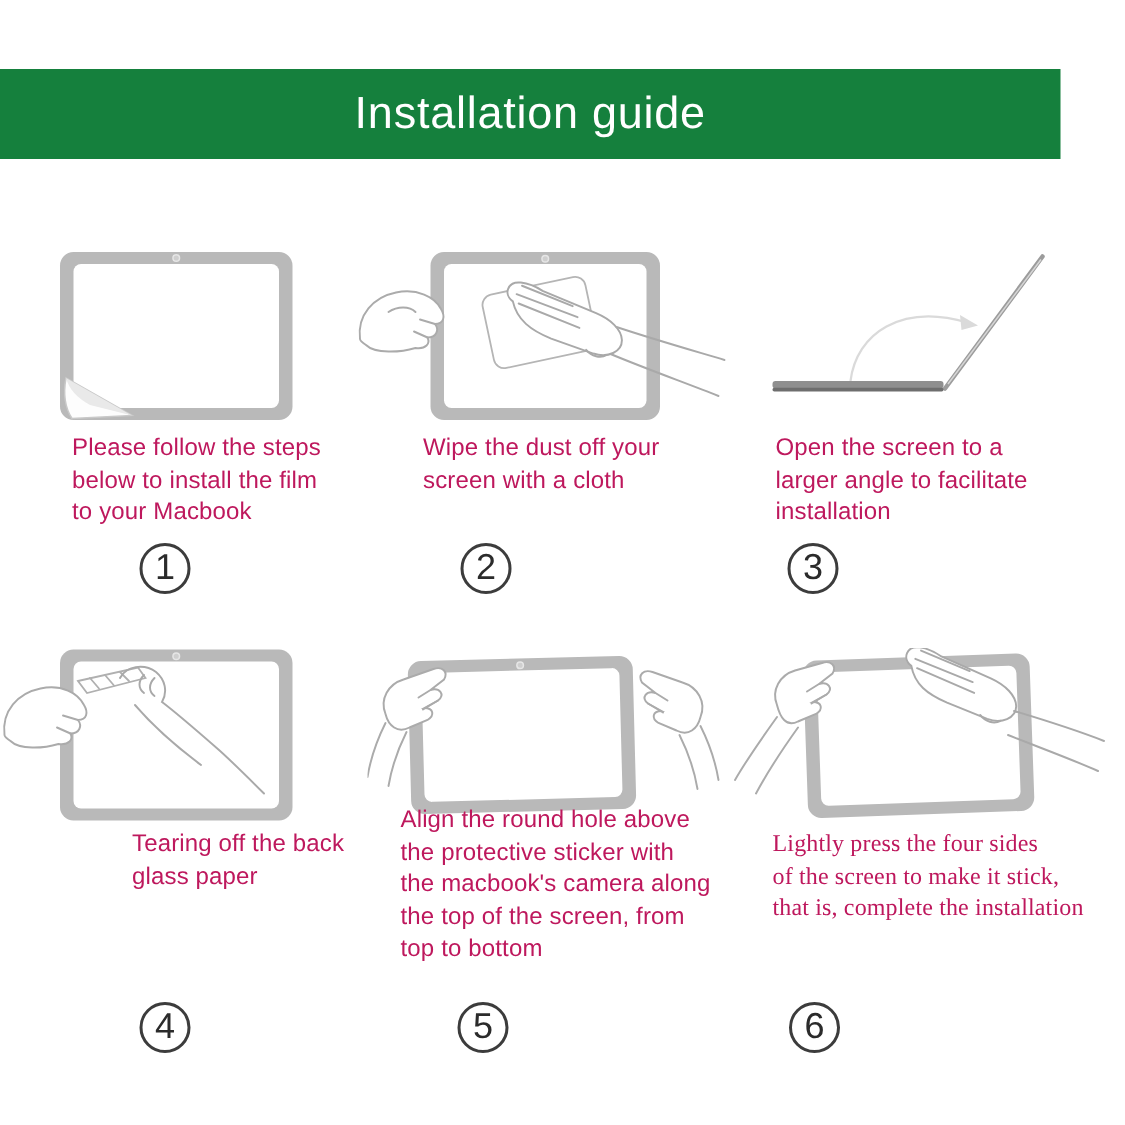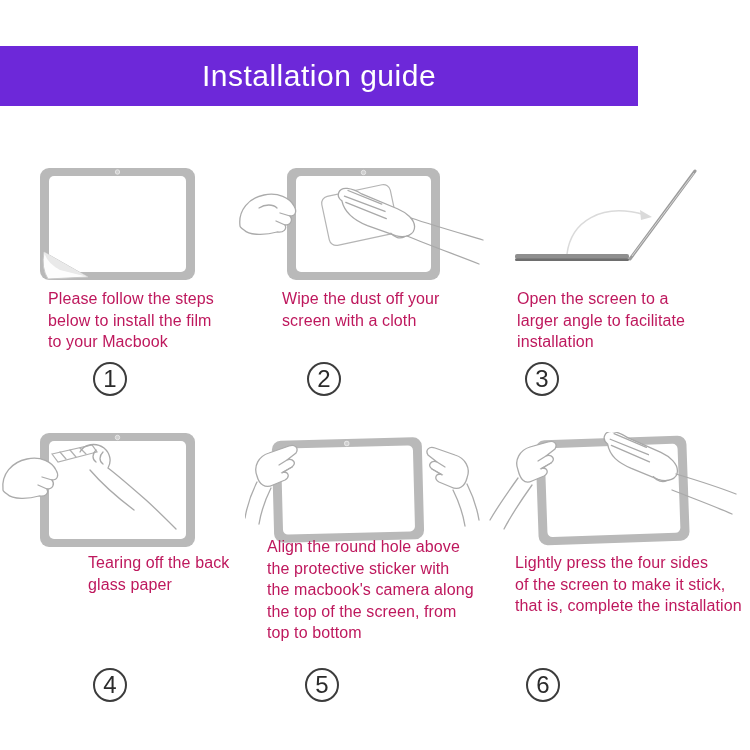--- a/index.html
+++ b/index.html
@@ -1,19 +1,19 @@
 <!DOCTYPE html>
 <html><head>
 <meta charset="utf-8">
 <style>
   html,body{margin:0;padding:0;background:#ffffff;}
   #page{position:relative;width:750px;height:750px;background:#ffffff;overflow:hidden;
         font-family:"Liberation Sans",sans-serif;}
   
-  .header-bar{position:absolute;left:0;top:46px;width:638px;height:60px;background:#6d28d9;
+  .header-bar{position:absolute;left:0;top:46px;width:707px;height:60px;background:#15803d;
               display:flex;align-items:center;justify-content:center;}
   .header-title{color:#ffffff;font-size:30px;letter-spacing:.5px;font-weight:400;}
   
   .ill{position:absolute;}
   svg{display:block;}
   
   .caption{position:absolute;font-size:16px;line-height:21.5px;color:#be185d;
            white-space:pre-line;letter-spacing:.1px;}
   
   .step-num{position:absolute;width:34px;height:34px;border:2px solid #3c3c3c;border-radius:50%;
@@ -178,21 +178,21 @@
 installation</div>
   <div class="caption" style="left:282px;top:288px;width:190px;">Wipe the dust off your
 screen with a cloth</div>
   <div class="caption" style="left:40px;top:552px;width:190px;margin-left:48px;">Tearing off the back
 glass paper</div>
   <div class="caption" style="left:267px;top:536px;width:215px;">Align the round hole above
 the protective sticker with
 the macbook's camera along
 the top of the screen, from
 top to bottom</div>
-  <div class="caption" style="left:515px;top:552px;width:235px;">Lightly press the four sides
+  <div class="caption" style="left:515px;top:552px;width:235px;font-family:Liberation Serif, serif;">Lightly press the four sides
 of the screen to make it stick,
 that is, complete the installation</div>
 
   <div class="step-num" style="left:93px;top:362px;">1</div>
   <div class="step-num" style="left:307px;top:362px;">2</div>
   <div class="step-num" style="left:525px;top:362px;">3</div>
   <div class="step-num" style="left:93px;top:668px;">4</div>
   <div class="step-num" style="left:305px;top:668px;">5</div>
   <div class="step-num" style="left:526px;top:668px;">6</div>
 

